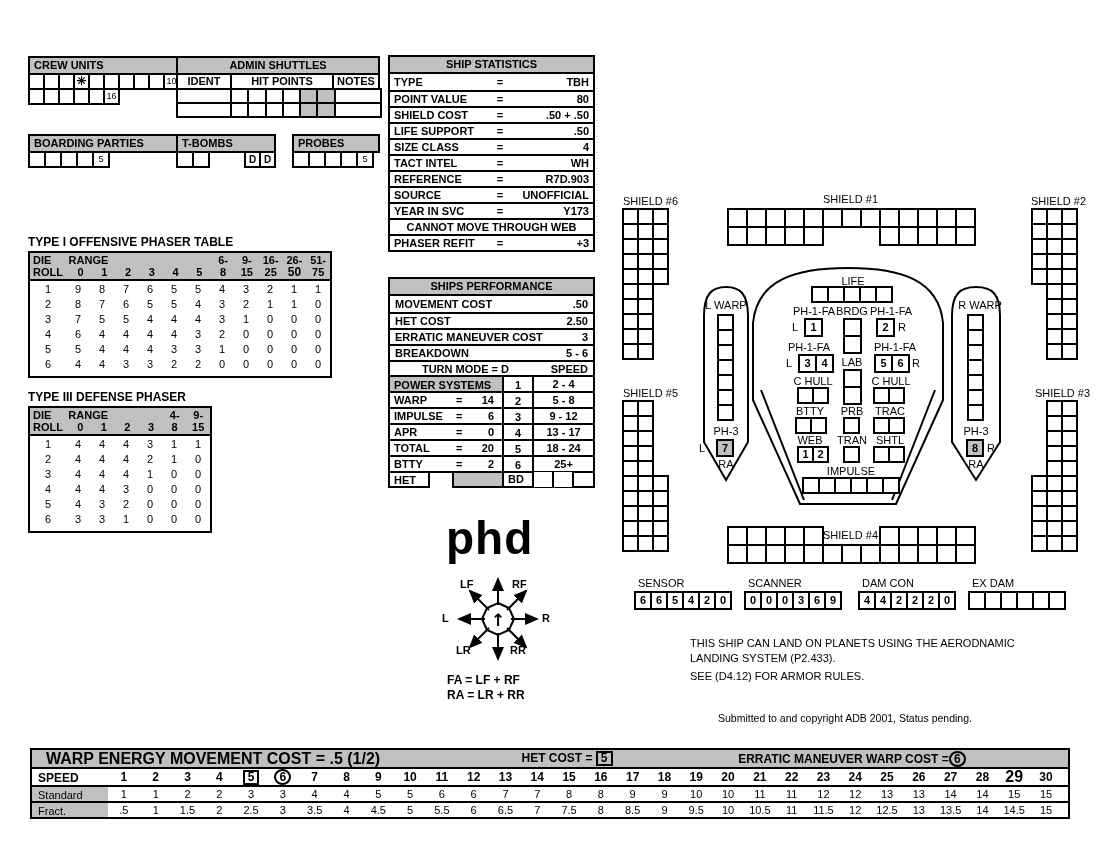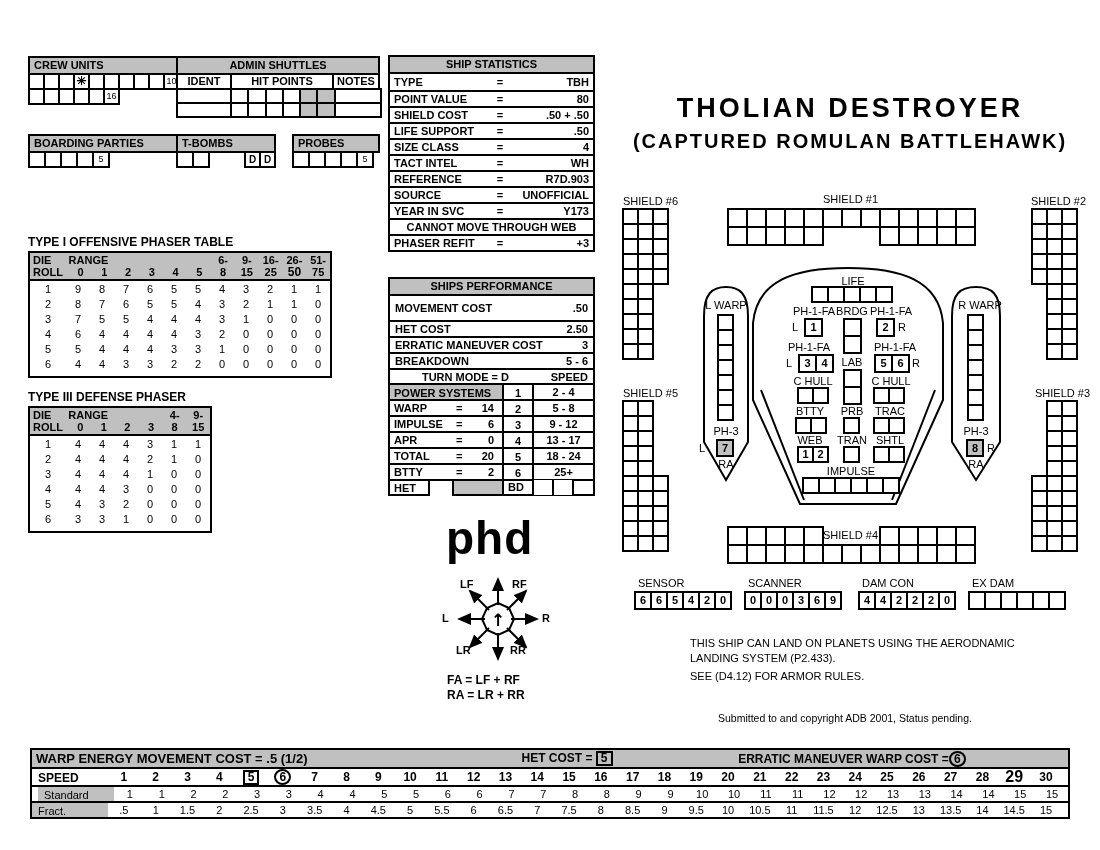--- a/index.html
+++ b/index.html
@@ -24,24 +24,20 @@
   .title1{font-size:27px;font-weight:900;letter-spacing:3px;white-space:nowrap;}
   .title2{font-size:20px;font-weight:900;letter-spacing:2px;white-space:nowrap;}
   .phdlogo{font-size:46px;font-weight:bold;letter-spacing:1px;line-height:44px;}
   svg{display:block;}
 </style>
 </head>
 <body>
 
 <div id="sheet">
 
-  <div class="abs" style="left:620px;top:93px;width:460px;text-align:center;">
-    <div class="title1">THOLIAN DESTROYER</div>
-    <div class="title2" style="margin-top:6px;">(CAPTURED ROMULAN BATTLEHAWK)</div>
-  </div>
 
   <div class="abs phdlogo" style="left:446px;top:516px;">phd</div>
 
   <svg class="abs" style="left:443px;top:573px;" width="110" height="92" viewBox="0 0 110 92">
     <defs>
       <marker id="ah" markerWidth="8" markerHeight="8" refX="6" refY="3" orient="auto">
         <path d="M0,0 L7,3 L0,6 Z" fill="#000"></path>
       </marker>
     </defs>
     <g stroke="#000" stroke-width="2" fill="none">
@@ -415,21 +411,21 @@
             <div class="lbl" style="width: 24px; text-align: center; font-size: 11px;">0</div>
             <div class="lbl" style="width: 24px; text-align: center; font-size: 11px;">0</div>
             <div class="lbl" style="width: 24px; text-align: center; font-size: 11px;">0</div>
           </div>
         </div>
       </div>
     </div>
   <div class="abs" style="left:388px;top:277px;" id="perf">
       <div class="band center" style="width: 207px;">SHIPS PERFORMANCE</div>
       <div class="ttable" style="width: 207px; margin-top: -2px;">
-        <div class="trow first" style="height: 24px; padding: 0px 5px;">
+        <div class="trow first" style="height: 16px; padding: 0px 5px;">
           <div class="blbl" style="flex: 1 1 0%;">MOVEMENT COST</div>
           <div class="blbl" style="text-align: right;">.50</div>
         </div>
         <div class="trow" style="height: 16px; padding: 0px 5px;">
           <div class="blbl" style="flex: 1 1 0%;">HET COST</div>
           <div class="blbl" style="text-align: right;">2.50</div>
         </div>
         <div class="trow" style="height: 16px; padding: 0px 5px;">
           <div class="blbl" style="flex: 1 1 0%;">ERRATIC MANEUVER COST</div>
           <div class="blbl" style="text-align: right;">3</div>
@@ -1025,21 +1021,21 @@
             <div class="cell" style="width: 18px; height: 19px; font-size: 11px; line-height: 15px; font-weight: bold;"></div>
             <div class="cell" style="width: 18px; height: 19px; font-size: 11px; line-height: 15px; font-weight: bold;"></div>
             <div class="cell" style="width: 18px; height: 19px; font-size: 11px; line-height: 15px; font-weight: bold;"></div>
           </div>
         </div>
       </div>
     </div>
   <div class="abs" style="left:30px;top:748px;" id="speedchart">
       <div class="ttable" style="width: 1040px;">
         <div class="trow first" style="height: 17px; background: rgb(192, 192, 192); position: relative;">
-          <div class="blbl" style="position: absolute; left: 4px; font-size: 13px;">WARP ENERGY MOVEMENT COST = .5  (1/2)</div>
+          <div class="blbl" style="position: absolute; left: 14px; font-size: 16px;">WARP ENERGY MOVEMENT COST = .5  (1/2)</div>
           <div style="position: absolute; left: 420px; width: 230px; text-align: center; font-weight: bold; font-size: 12px; white-space: nowrap;">HET COST = <div style="display: inline-block; border: 2px solid rgb(0, 0, 0); padding: 0px 3px; line-height: 11px; background: rgb(192, 192, 192);">5</div></div>
           <div style="position: absolute; left: 640px; width: 360px; text-align: center; font-weight: bold; font-size: 12px; white-space: nowrap;">ERRATIC MANEUVER WARP COST =<div style="display: inline-block; border: 2px solid rgb(0, 0, 0); border-radius: 50%; width: 13px; line-height: 12px; text-align: center;">6</div></div>
         </div>
         <div class="trow" style="height: 18px;">
           <div class="blbl" style="width: 76px; padding-left: 6px; font-size: 12px; background: transparent; height: 100%; line-height: 18px; box-sizing: border-box;">SPEED</div>
           <div class="blbl" style="width: 31.8px; text-align: center; font-size: 12px;">1</div>
           <div class="blbl" style="width: 31.8px; text-align: center; font-size: 12px;">2</div>
           <div class="blbl" style="width: 31.8px; text-align: center; font-size: 12px;">3</div>
           <div class="blbl" style="width: 31.8px; text-align: center; font-size: 12px;">4</div>
           <div class="blbl" style="width: 31.8px; text-align: center; font-size: 12px;"><div style="display: inline-block; border: 2px solid rgb(0, 0, 0); padding: 0px 3px; line-height: 11px;">5</div></div>
@@ -1062,21 +1058,21 @@
           <div class="blbl" style="width: 31.8px; text-align: center; font-size: 12px;">22</div>
           <div class="blbl" style="width: 31.8px; text-align: center; font-size: 12px;">23</div>
           <div class="blbl" style="width: 31.8px; text-align: center; font-size: 12px;">24</div>
           <div class="blbl" style="width: 31.8px; text-align: center; font-size: 12px;">25</div>
           <div class="blbl" style="width: 31.8px; text-align: center; font-size: 12px;">26</div>
           <div class="blbl" style="width: 31.8px; text-align: center; font-size: 12px;">27</div>
           <div class="blbl" style="width: 31.8px; text-align: center; font-size: 12px;">28</div>
           <div class="blbl" style="width: 31.8px; text-align: center; font-size: 16px;">29</div>
           <div class="blbl" style="width: 31.8px; text-align: center; font-size: 12px;">30</div>
         </div>
-        <div class="trow" style="height: 16px; padding-left: 6px;">
+        <div class="trow" style="height: 16px;">
           <div class="lbl" style="width: 76px; padding-left: 6px; font-size: 11px; background: rgb(192, 192, 192); height: 100%; line-height: 16px; box-sizing: border-box;">Standard</div>
           <div class="lbl" style="width: 31.8px; text-align: center; font-size: 11px;">1</div>
           <div class="lbl" style="width: 31.8px; text-align: center; font-size: 11px;">1</div>
           <div class="lbl" style="width: 31.8px; text-align: center; font-size: 11px;">2</div>
           <div class="lbl" style="width: 31.8px; text-align: center; font-size: 11px;">2</div>
           <div class="lbl" style="width: 31.8px; text-align: center; font-size: 11px;">3</div>
           <div class="lbl" style="width: 31.8px; text-align: center; font-size: 11px;">3</div>
           <div class="lbl" style="width: 31.8px; text-align: center; font-size: 11px;">4</div>
           <div class="lbl" style="width: 31.8px; text-align: center; font-size: 11px;">4</div>
           <div class="lbl" style="width: 31.8px; text-align: center; font-size: 11px;">5</div>

